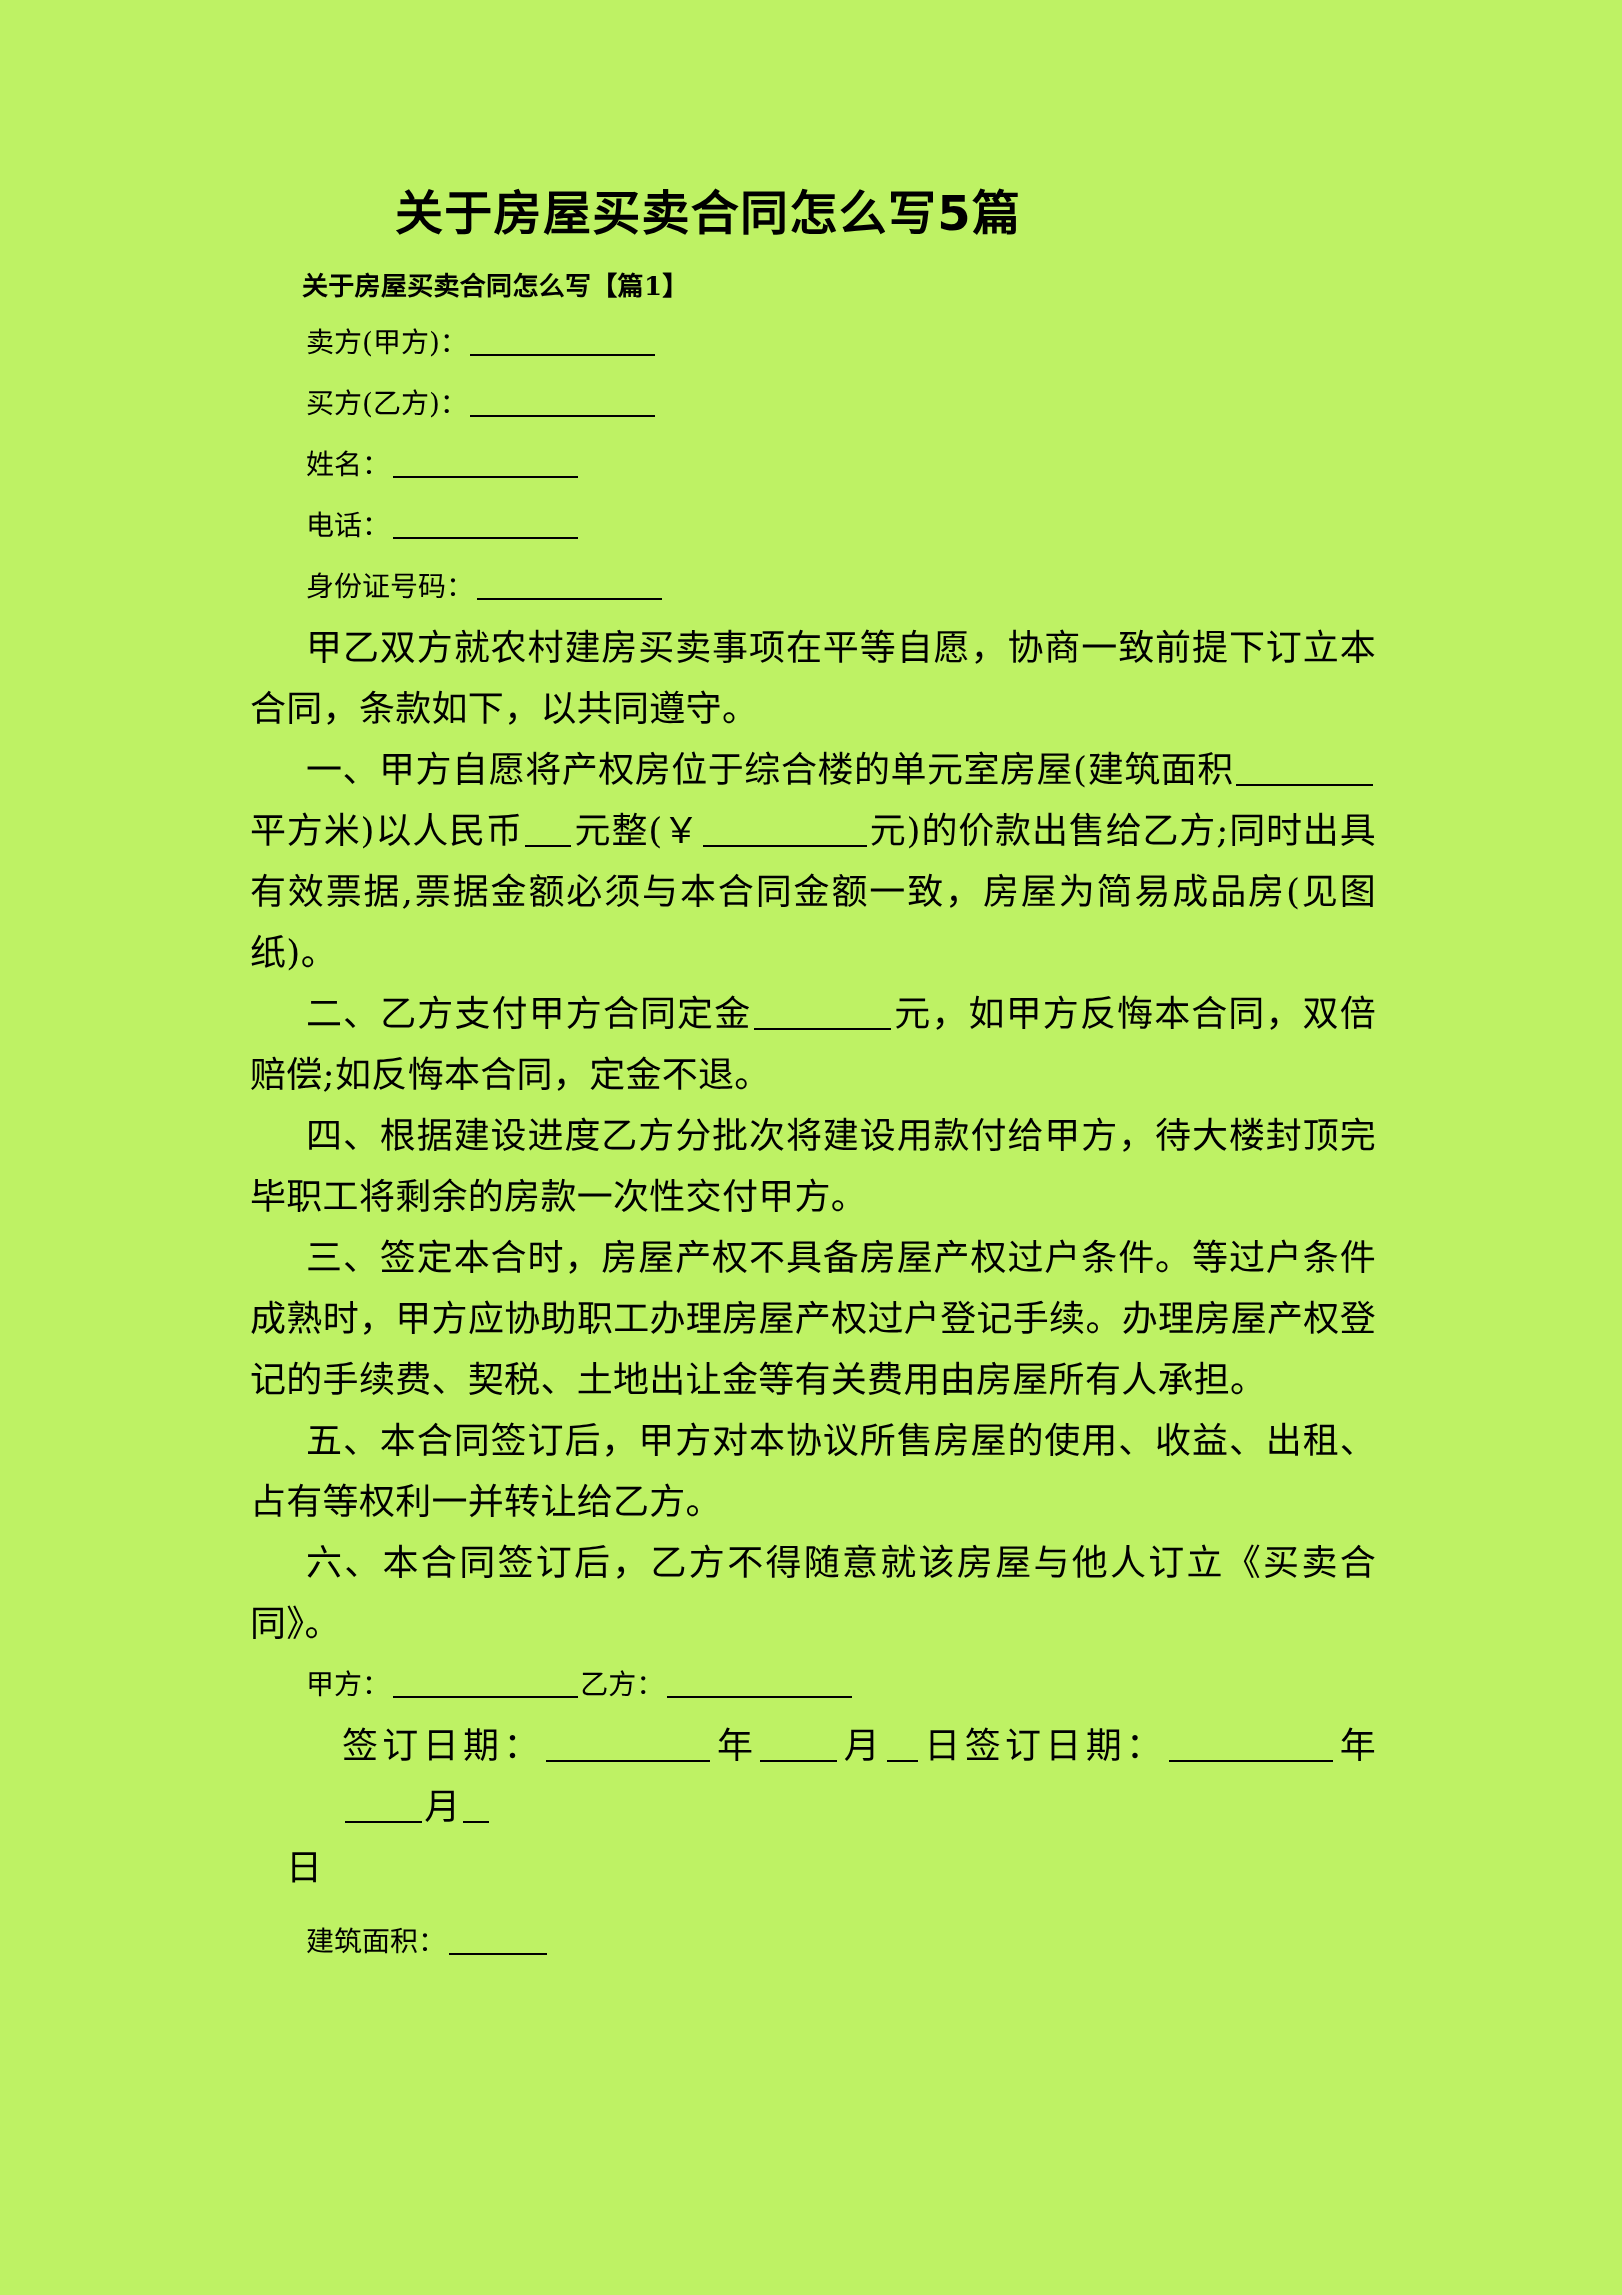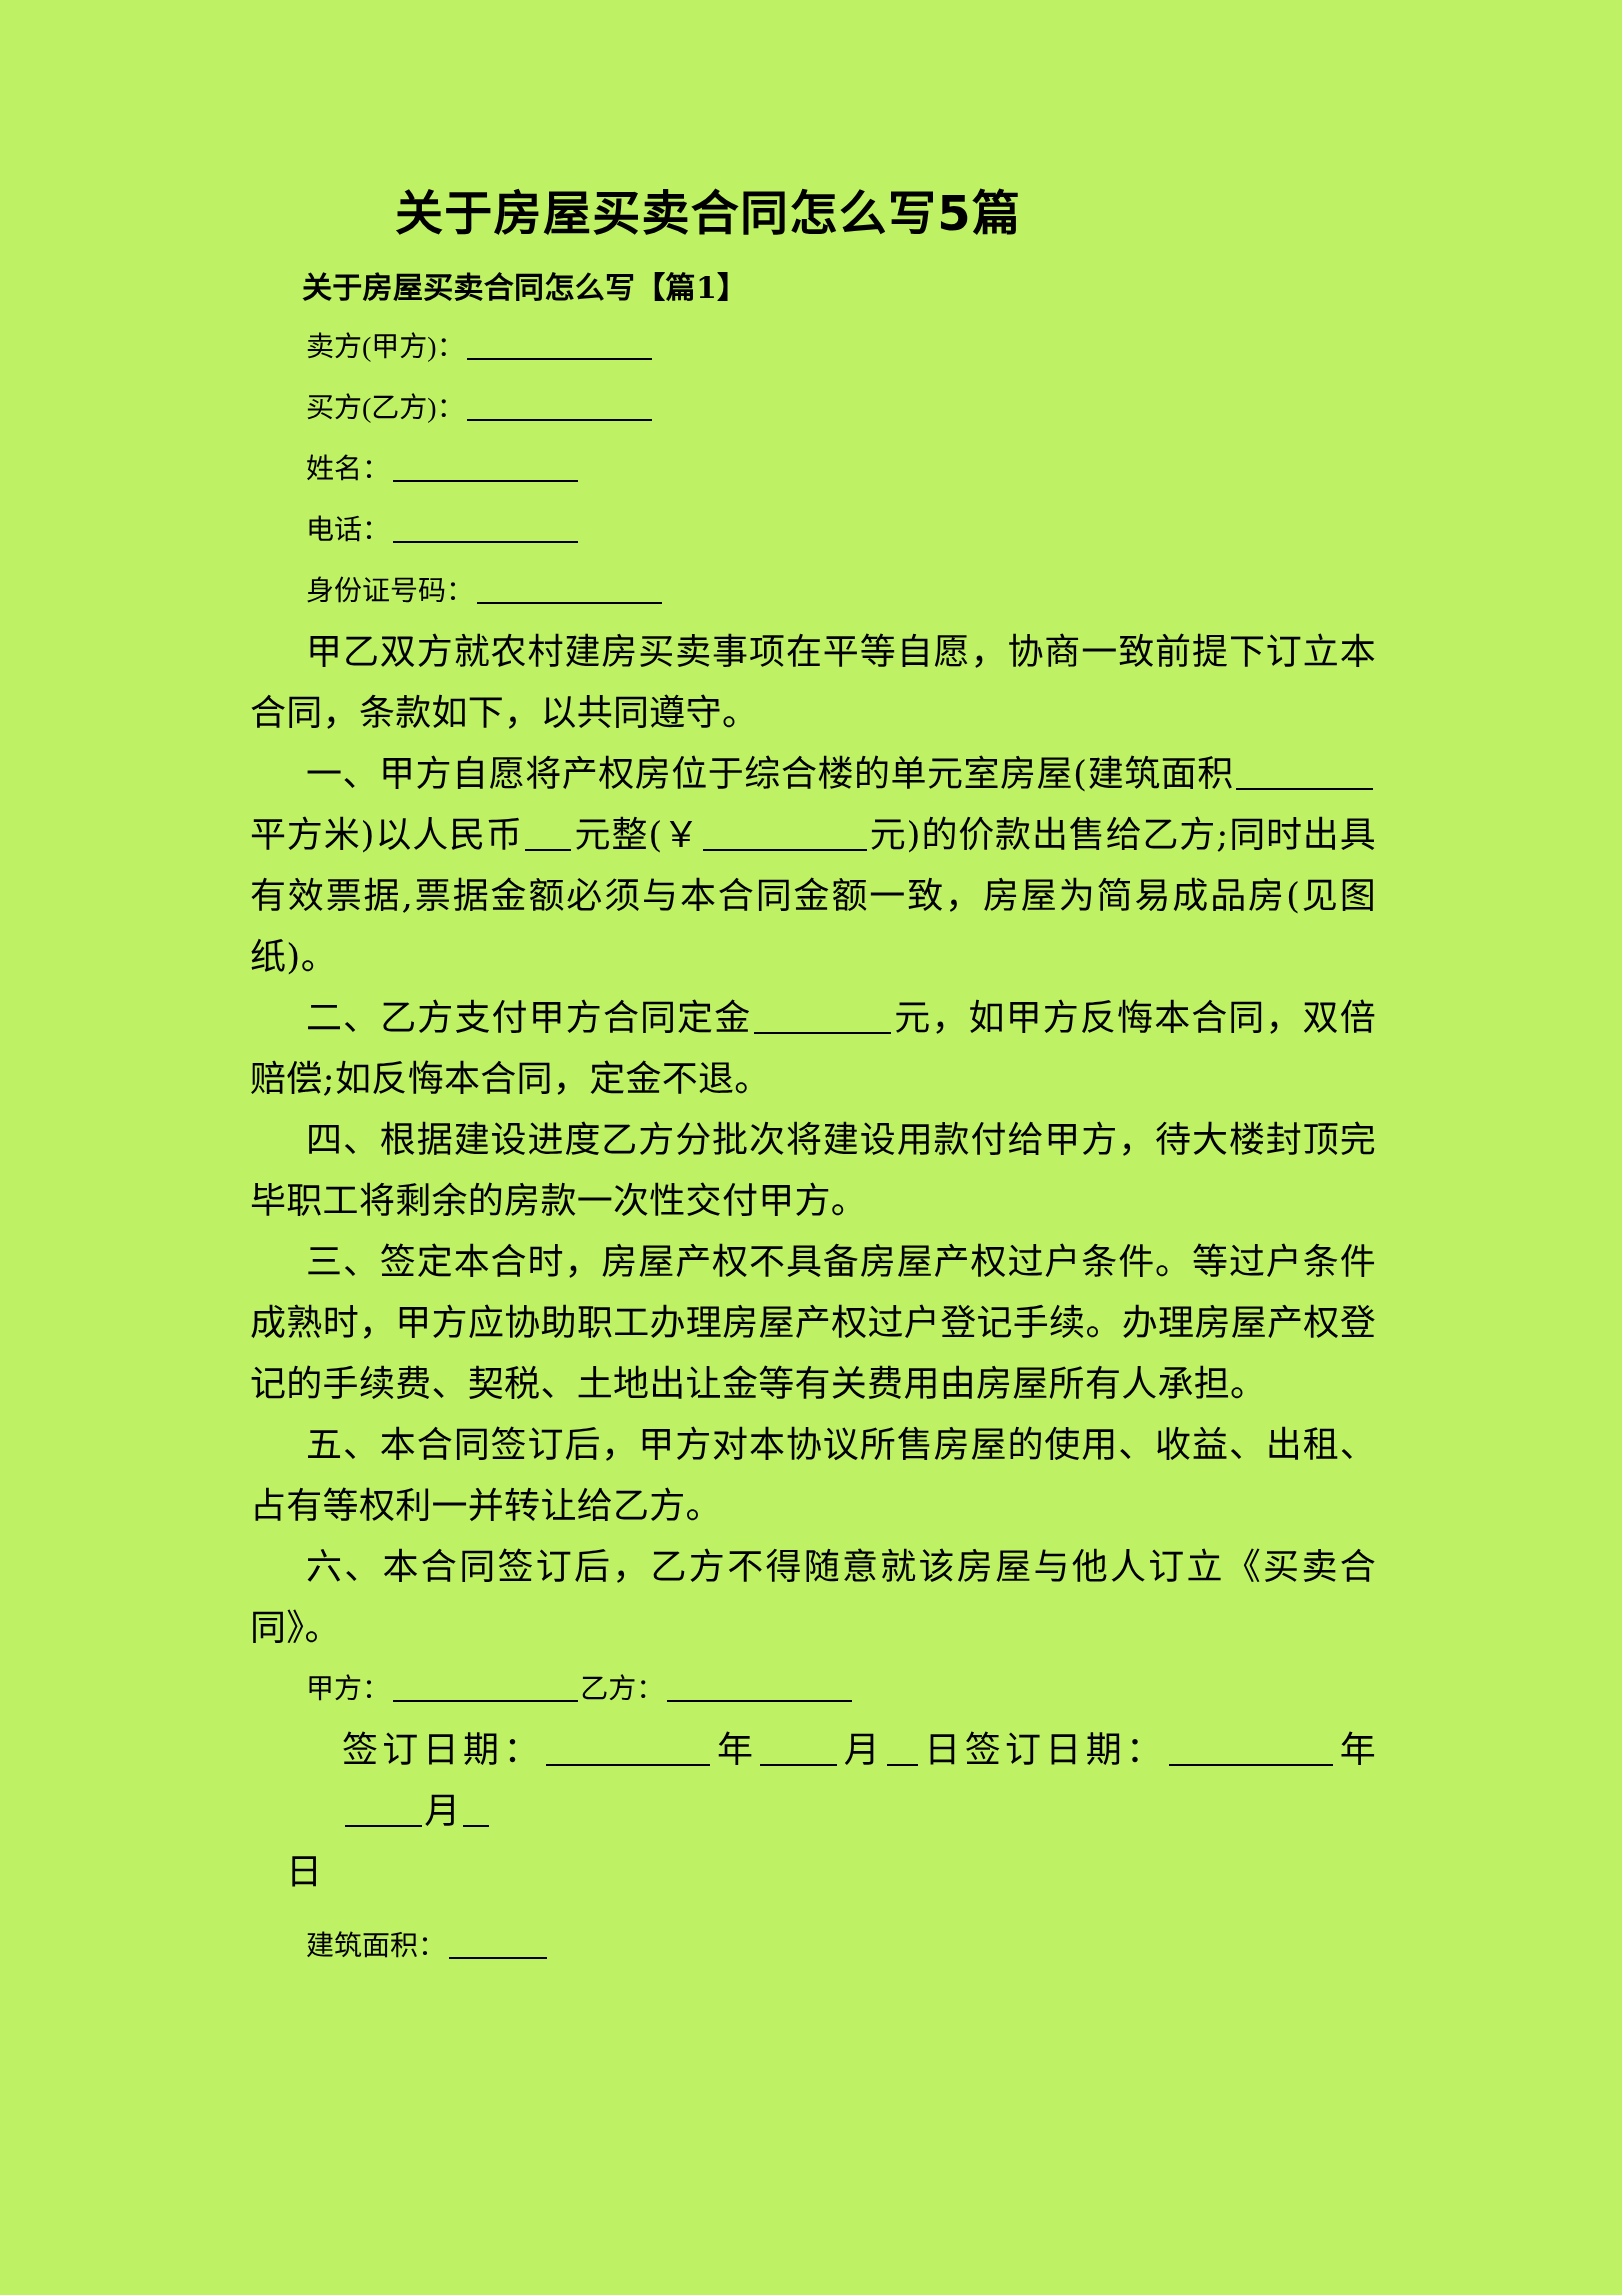--- a/index.html
+++ b/index.html
@@ -41,21 +41,21 @@
     text-indent: 0;
     margin-top: 183px;
     margin-left: 145px;
     color: #000;
   }
 
   
   .section-head {
     font-family: "DejaVu Serif", "Liberation Serif", serif;
     font-weight: bold;
-    font-size: 30px;
+    font-size: 26px;
     line-height: 1.0;
     margin: 0;
     text-indent: 52px;
     letter-spacing: 0.3px;
   }
 
   
   .para {
     font-size: 36px;
     line-height: 61px;
@@ -67,21 +67,20 @@
   }
   .para.noindent { text-indent: 0; margin-left: 36px; }
 
   
   .field-row {
     font-size: 28px;
     line-height: 61px;
     margin: 0;
     text-indent: 56px;
     white-space: nowrap;
-    font-family: Liberation Serif, serif;
   }
   .field-row .lbl { }
   .rule {
     display: inline-block;
     border-bottom: 2px solid #000;
     vertical-align: -3.9px;
     margin: 0 2.6px;
     height: 0;
   }
   .rule.w-xl { width: 185px; }

